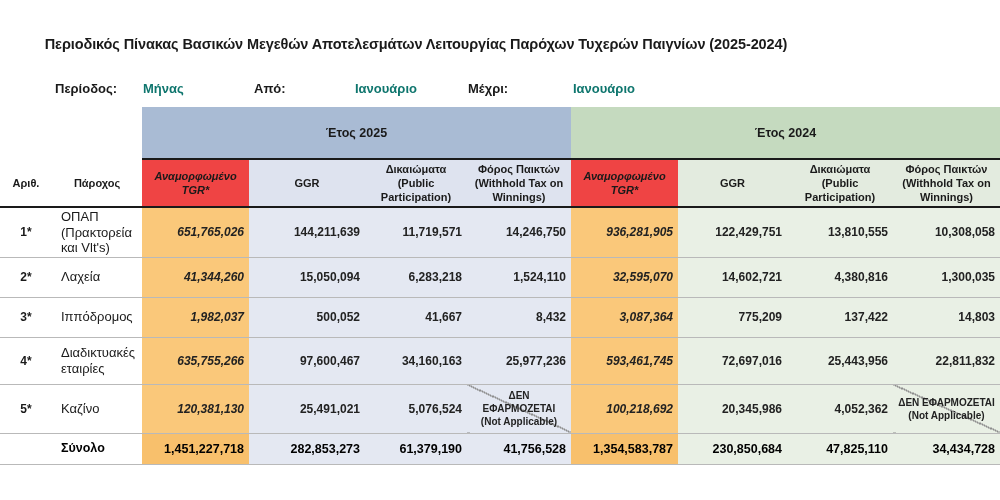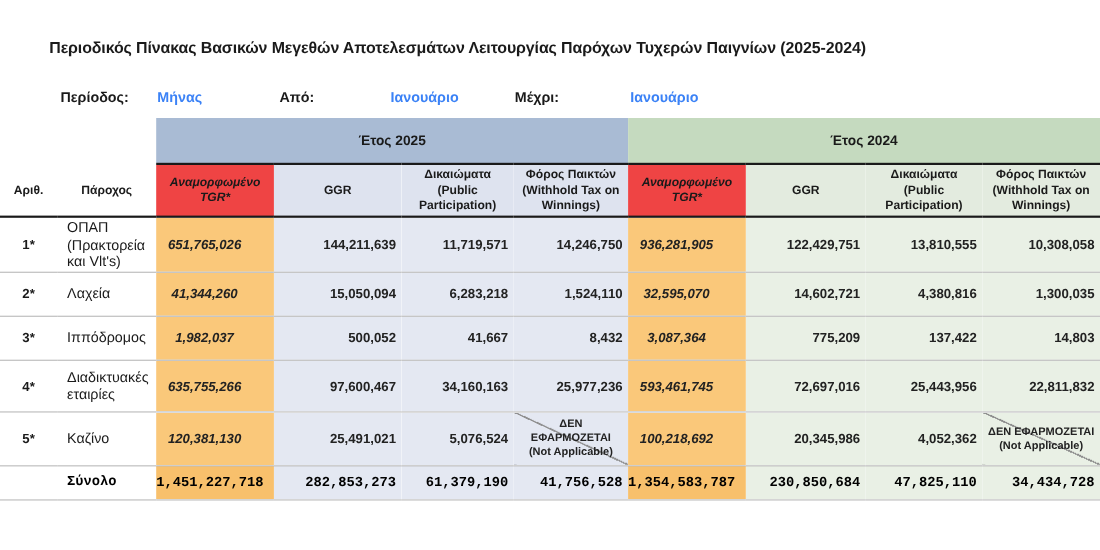--- a/index.html
+++ b/index.html
@@ -13,37 +13,37 @@
     overflow: hidden;
   }
   .page-title {
     position: absolute; top: 36px; left: 0; width: 832px;
     text-align: center;
     font-size: 14.5px; font-weight: 700;
     letter-spacing: -0.1px;
   }
   .filters { position: absolute; top: 81px; left: 0; width: 908px; height: 16px; font-size: 13px; font-weight: 700; }
   .filters span { position: absolute; white-space: nowrap; top: 0; }
-  .f-val { color: #3b82f6; cursor: pointer; }
+  .f-val { color: #0f766e; cursor: pointer; }
   .f-period-label { left: 55px; }
   .f-period-value { left: 143px; }
   .f-from-label   { left: 254px; }
   .f-from-value   { left: 355px; }
   .f-to-label     { left: 468px; }
   .f-to-value     { left: 573px; }
 
   table.results {
     position: absolute; top: 107px; left: 0;
     width: 1000px;
     border-collapse: collapse;
     table-layout: fixed;
   }
   td, th { padding: 0; margin: 0; vertical-align: middle; overflow: hidden; }
 
-  tr.band { height: 42px; }
+  tr.band { height: 52px; }
   .band-cell {
     border-bottom: 2px solid #1a1a1a;
     text-align: center; font-weight: 700; font-size: 12.5px;
   }
   .band-blue  { background: #A9BBD4; }
   .band-green { background: #C5DABF; }
   .band-empty { background: #ffffff; }
 
   tr.head { height: 47px; }
   tr.head th {
@@ -56,25 +56,25 @@
   th.h-orange { background: #ef4444; font-style: italic; }
   th.h-blue   { background: #DEE3EF; }
   th.h-green  { background: #E3EBDF; }
 
   tbody td { border-bottom: 1px solid #b9b9b9; font-size: 12px; }
   tbody tr:nth-child(1) { height: 50px; }
   tbody tr:nth-child(2) { height: 40px; }
   tbody tr:nth-child(3) { height: 40px; }
   tbody tr:nth-child(4) { height: 47px; }
   tbody tr:nth-child(5) { height: 49px; }
-  tbody tr:nth-child(6) { height: 31px; font-family: Liberation Mono, monospace; }
+  tbody tr:nth-child(6) { height: 31px; }
 
   td.c-num  { text-align: center; font-weight: 700; }
   td.c-prov { text-align: left; padding-left: 9px; font-size: 13px; line-height: 1.22; }
-  td.c-o { background: #FAC87A; text-align: center; padding-right: 19px; font-style: italic; font-weight: 700; color: #222; }
+  td.c-o { background: #FAC87A; text-align: right; padding-right: 5px; font-style: italic; font-weight: 700; color: #222; }
   td.c-b { background: #E4E8F2; text-align: right; padding-right: 5px; font-weight: 700; color: #222; }
   td.c-g { background: #E9F0E5; text-align: right; padding-right: 5px; font-weight: 700; color: #222; }
 
   td.na {
     text-align: center; padding: 2px 5px;
     font-size: 10px; font-weight: 700; font-style: normal;
     line-height: 1.3;
     background-image: linear-gradient(to top right,
       transparent calc(50% - 0.7px),
       #8c8c8c calc(50% - 0.7px),

